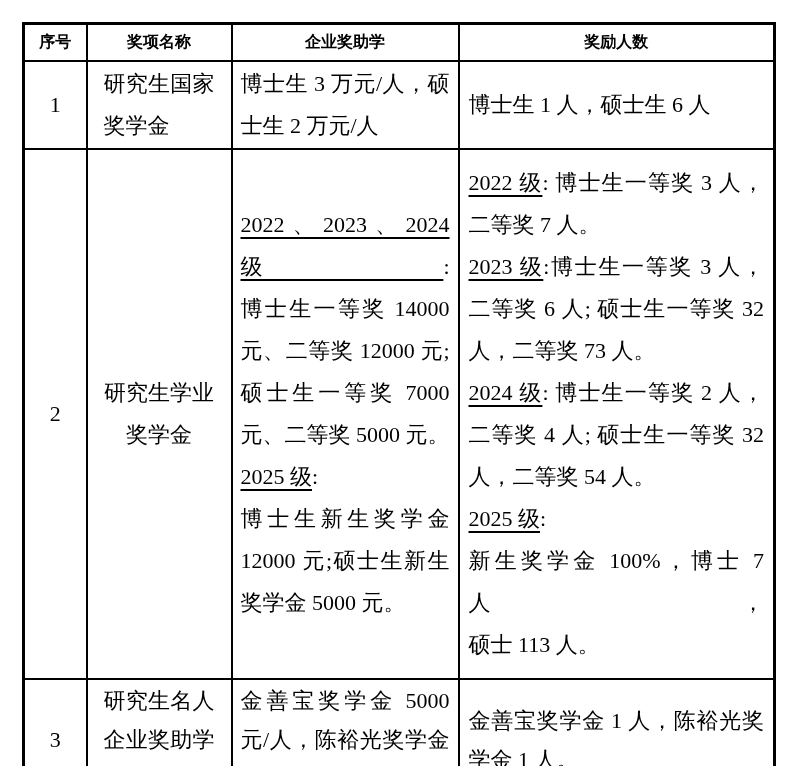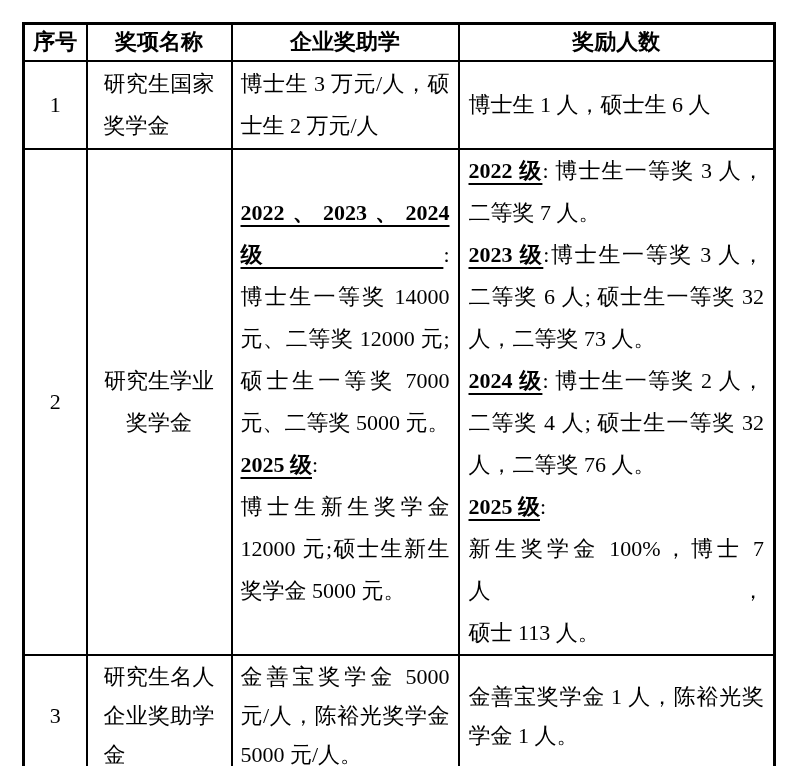--- a/index.html
+++ b/index.html
@@ -22,44 +22,43 @@
   col.w-amt  { width: 227px; }
   col.w-ppl  { width: 316px; }
   th, td { border: 2px solid #000; padding: 0; vertical-align: middle; }
   tr.hrow { height: 37px; }
   tr.r1 { height: 88px; }
   tr.r2 { height: 481px; }
   tr.r3 { height: 123px; }
   th {
     font-family: "Liberation Sans", "DejaVu Sans", sans-serif;
     font-weight: 700;
-    font-size: 22px;
+    font-size: 16px;
     text-align: center;
     line-height: 1;
   }
   td { font-size: 22px; }
   td.c-no { text-align: center; font-size: 22px; }
   td.c-name { padding: 0 16px; }
   td.c-amt  { padding: 0 8px; }
-  td.c-ppl  { padding: 0 9px; margin-left: 28px; }
+  td.c-ppl  { padding: 12px 9px; margin-left: 28px; }
   .ln {
     line-height: 42px;
     text-align: left;
   }
   tr.r3 .ln { line-height: 39px; }
   .ln.fill {
     text-align: justify;
     text-align-last: justify;
   }
   td.ctr .ln { text-align: center; text-align-last: center; }
   .u {
     text-decoration: underline;
     text-decoration-thickness: 2px;
     text-underline-offset: 5px;
-    font-weight: bold;
   }
 </style>
 </head>
 <body>
 
 <table class="doc">
   <colgroup>
     <col class="w-no">
       <col class="w-name">
       <col class="w-amt">
@@ -108,21 +107,21 @@
         <div class="ln"><span>奖学金 5000 元。</span></div>
       </td>
       <td class="c-ppl">
         <div class="ln fill"><span class="u">2022 级</span><span>: 博士生一等奖 3 人，</span></div>
         <div class="ln"><span>二等奖 7 人。</span></div>
         <div class="ln fill"><span class="u">2023 级</span><span>:博士生一等奖 3 人，</span></div>
         <div class="ln fill"><span>二等奖 6 人; 硕士生一等奖 32</span></div>
         <div class="ln"><span>人，二等奖 73 人。</span></div>
         <div class="ln fill"><span class="u">2024 级</span><span>: 博士生一等奖 2 人，</span></div>
         <div class="ln fill"><span>二等奖 4 人; 硕士生一等奖 32</span></div>
-        <div class="ln"><span>人，二等奖 76 人。</span></div>
+        <div class="ln"><span>人，二等奖 54 人。</span></div>
         <div class="ln"><span class="u">2025 级</span><span>:</span></div>
         <div class="ln fill"><span>新生奖学金 100%，博士 7 人，</span></div>
         <div class="ln"><span>硕士 113 人。</span></div>
       </td>
     </tr>
 
     <tr class="r3">
       <td class="c-no">3</td>
       <td class="c-name">
         <div class="ln fill"><span>研究生名人</span></div>

